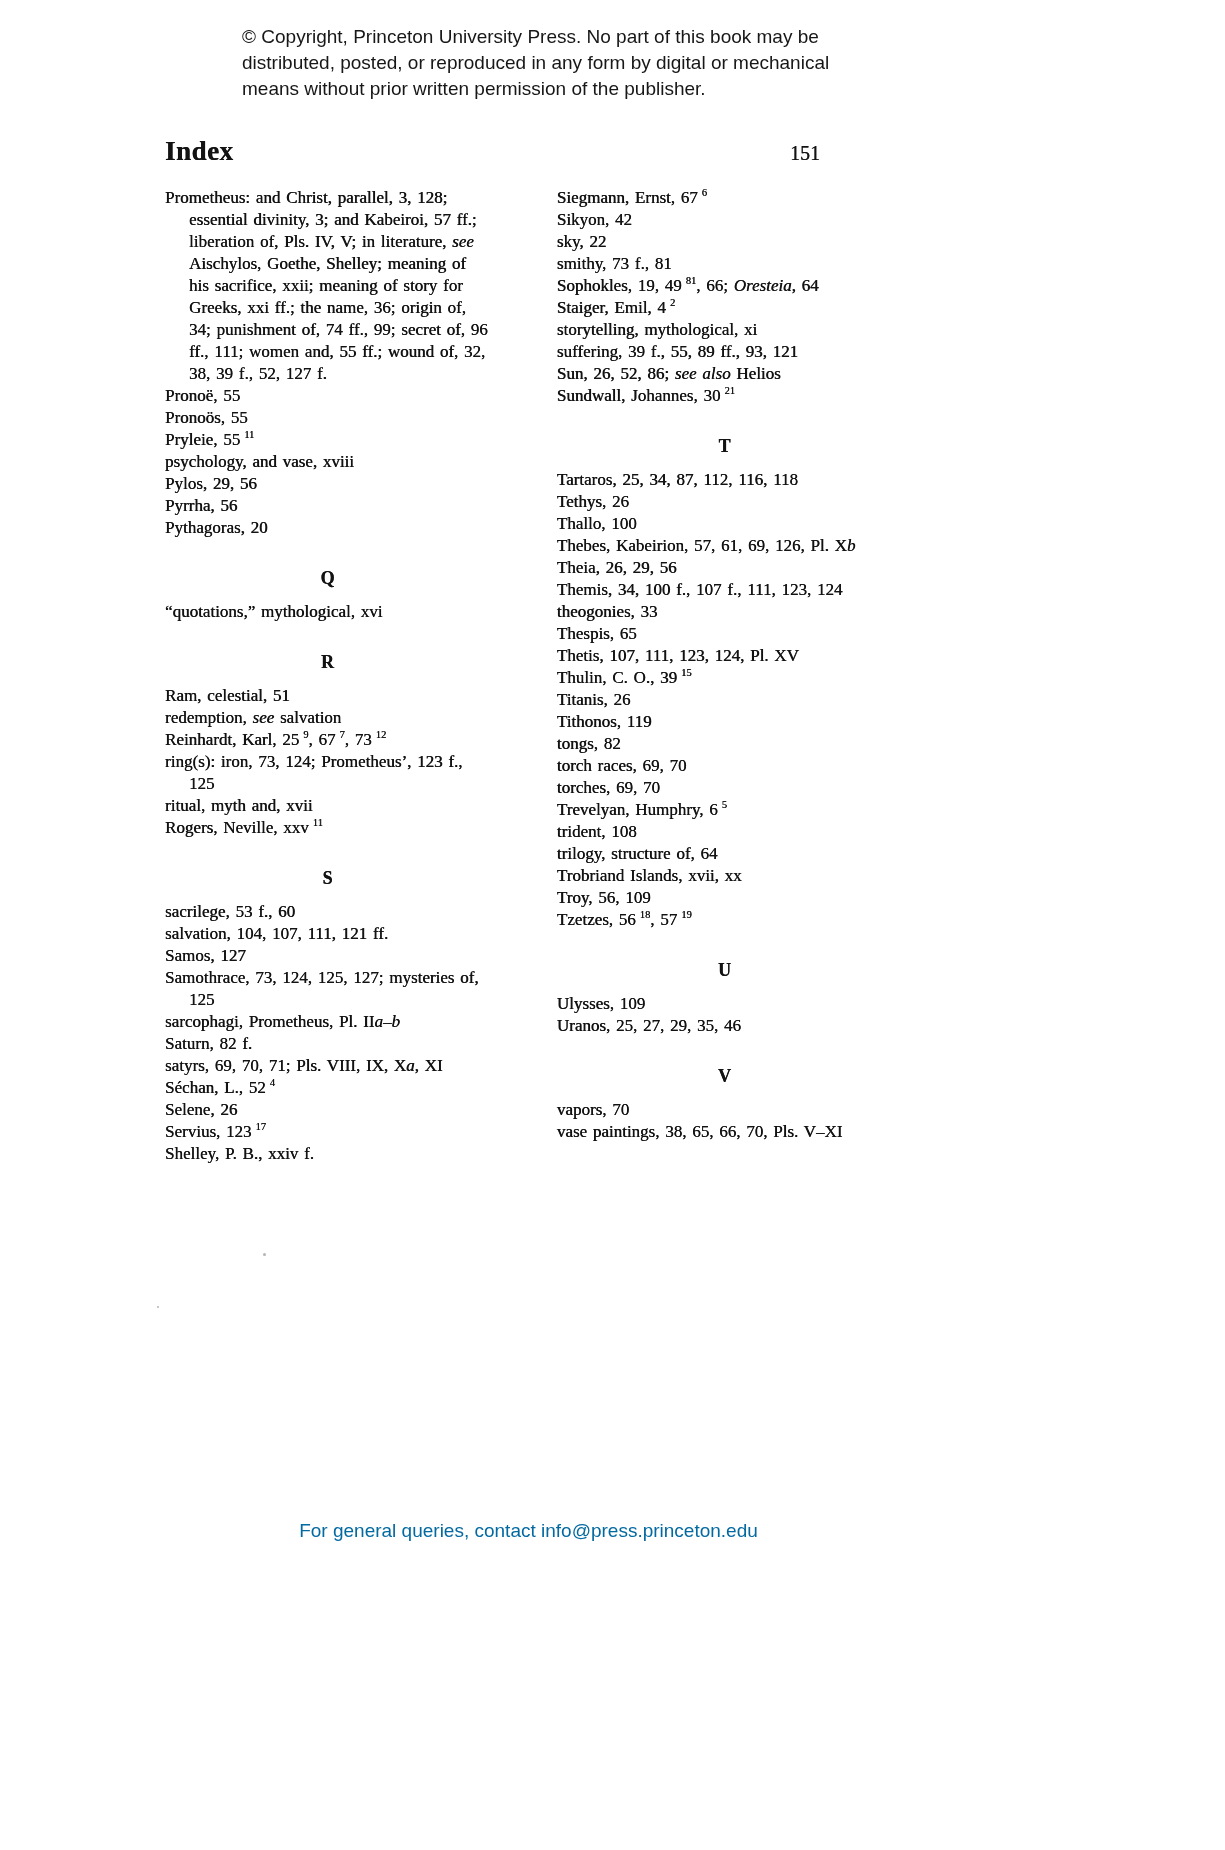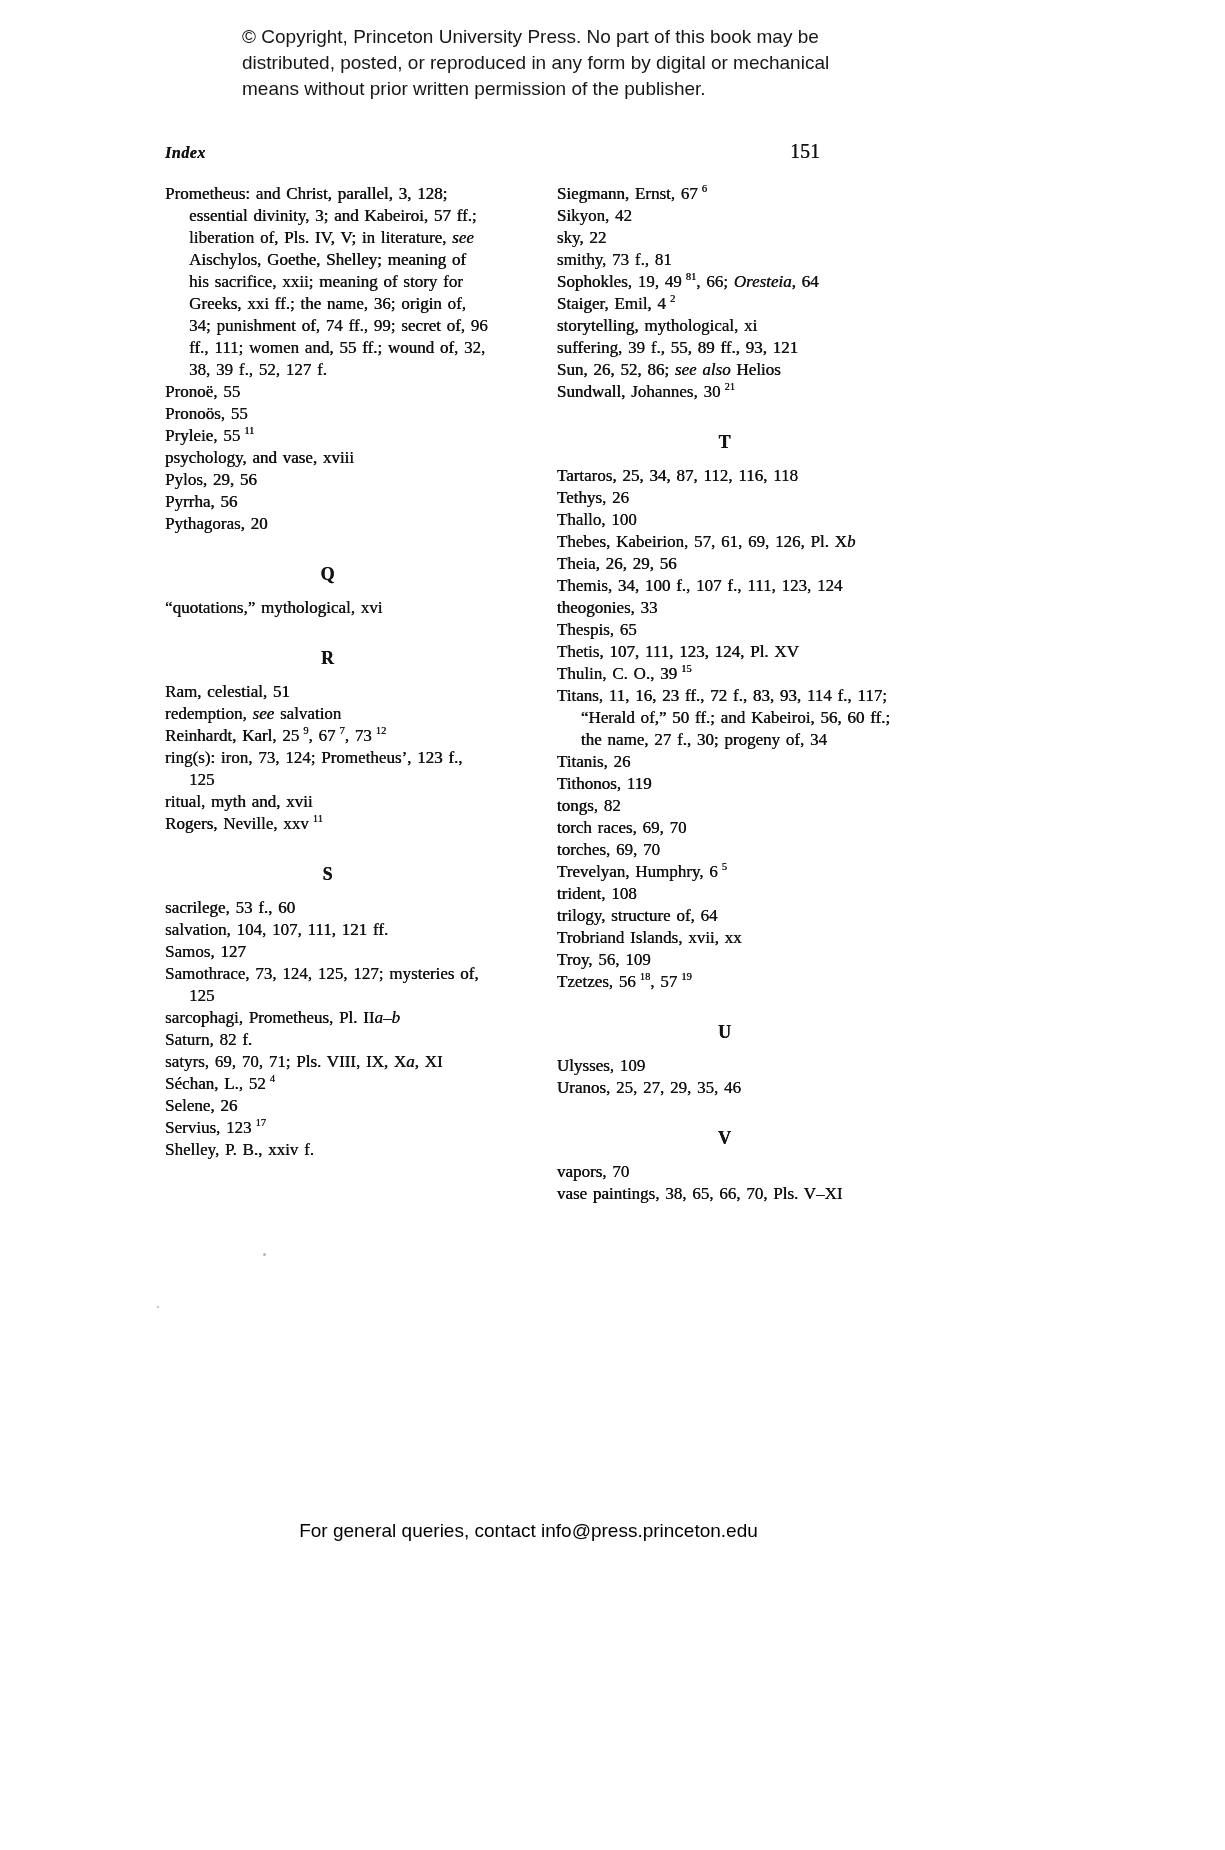--- a/index.html
+++ b/index.html
@@ -33,25 +33,23 @@
     font-family: "Liberation Serif", "DejaVu Serif", serif;
     color: #131313;
     text-shadow: 0.35px 0 0 currentColor;
   }
   .header-row {
     display: flex;
     justify-content: space-between;
     align-items: baseline;
   }
   .index-title {
-    font-style: italic;
     font-weight: 600;
-    font-size: 16px;
+    font-size: 27px;
     letter-spacing: 0.5px;
-    margin-top: 8px;
   }
   .folio {
     font-size: 20px;
     margin-right: 72px;
   }
   .columns {
     display: flex;
     gap: 30px;
     margin-top: 20px;
   }
@@ -81,21 +79,21 @@
   }
   .footer {
     position: absolute;
     left: 165px;
     top: 1520px;
     width: 727px;
     margin: 0;
     text-align: center;
     font-family: "Liberation Sans", sans-serif;
     font-size: 19px;
-    color: #000000;
+    color: #0369a1;
   }
   .speck {
     position: absolute;
     border-radius: 50%;
     background: #b5b5b5;
   }
   .speck1 { left: 263px; top: 1253px; width: 3px; height: 3px; }
   .speck2 { left: 157px; top: 1306px; width: 2px; height: 2px; }
 </style>
 </head>
@@ -159,21 +157,20 @@
           <div class="entry">Tartaros, 25, 34, 87, 112, 116, 118</div>
           <div class="entry">Tethys, 26</div>
           <div class="entry">Thallo, 100</div>
           <div class="entry">Thebes, Kabeirion, 57, 61, 69, 126, Pl. X<i>b</i></div>
           <div class="entry">Theia, 26, 29, 56</div>
           <div class="entry">Themis, 34, 100 f., 107 f., 111, 123, 124</div>
           <div class="entry">theogonies, 33</div>
           <div class="entry">Thespis, 65</div>
           <div class="entry">Thetis, 107, 111, 123, 124, Pl. XV</div>
           <div class="entry">Thulin, C. O., 39<sup>15</sup></div>
-          <div class="entry">Titans, 11, 16, 23 ff., 72 f., 83, 93, 114 f., 117; “Herald of,” 50 ff.; and Kabeiroi, 56, 60 ff.; the name, 27 f., 30; progeny of, 34</div>
           <div class="entry">Titanis, 26</div>
           <div class="entry">Tithonos, 119</div>
           <div class="entry">tongs, 82</div>
           <div class="entry">torch races, 69, 70</div>
           <div class="entry">torches, 69, 70</div>
           <div class="entry">Trevelyan, Humphry, 6<sup>5</sup></div>
           <div class="entry">trident, 108</div>
           <div class="entry">trilogy, structure of, 64</div>
           <div class="entry">Trobriand Islands, xvii, xx</div>
           <div class="entry">Troy, 56, 109</div>

